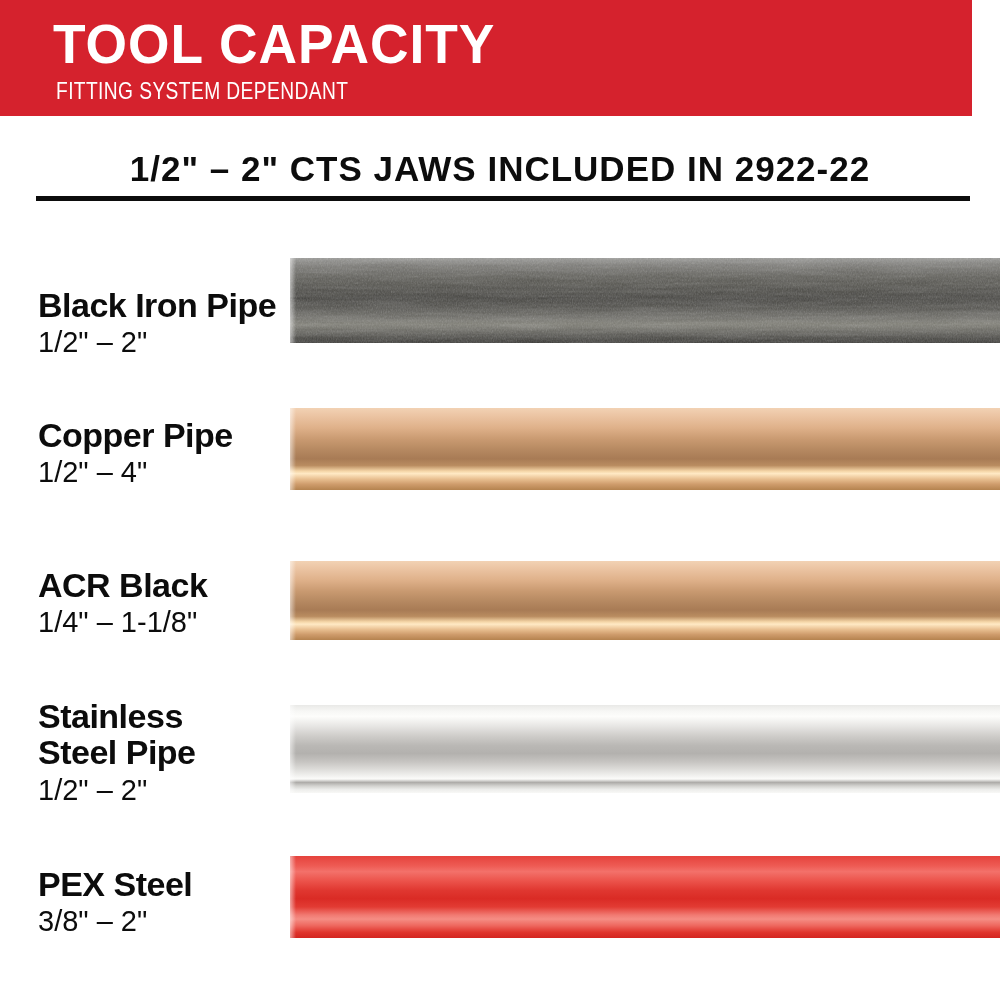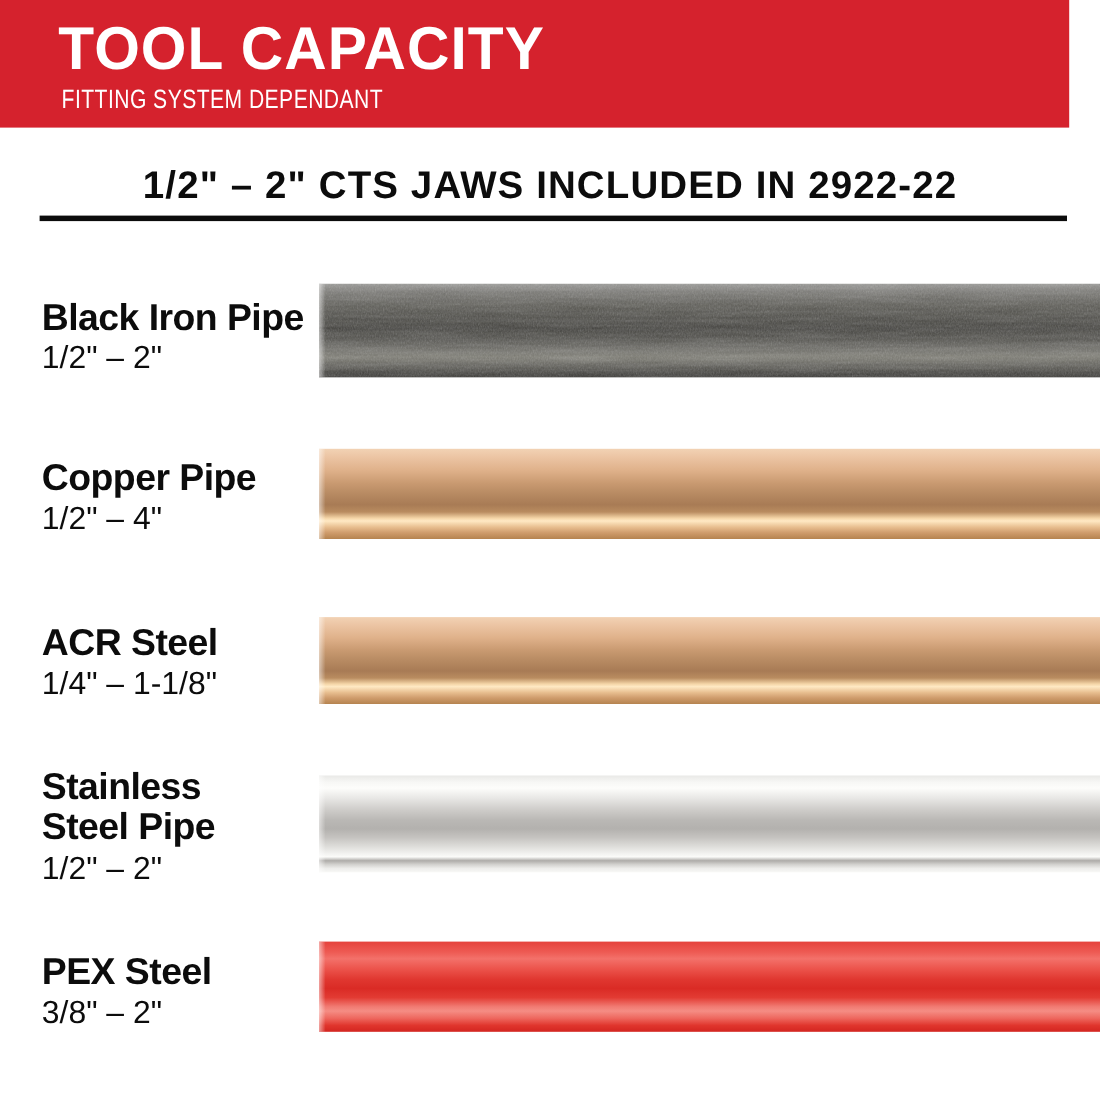--- a/index.html
+++ b/index.html
@@ -51,21 +51,21 @@
   }
   .pipe-name {
     font-size: 34px; font-weight: bold;
     line-height: 1.07; letter-spacing: -0.5px;
   }
   .label-4 .pipe-name { max-width: 205px; }
   .pipe-range {
     font-size: 29px; font-weight: normal;
     line-height: 1.1; margin-top: 4px; letter-spacing: 0;
   }
-  .label-1 { top: 307px; }
+  .label-1 { top: 323px; }
   .label-2 { top: 453px; }
   .label-3 { top: 603px; }
   .label-4 { top: 752px; }
   .label-5 { top: 902px; }
 
   .pipe {
     position: absolute; left: 290px; width: 710px;
   }
   .pipe::after { 
     content: ""; position: absolute; left: 0; top: 0; bottom: 0; width: 6px;
@@ -131,21 +131,21 @@
   </svg>
 </div>
 
 <div class="pipe-label label-2">
   <div class="pipe-name">Copper Pipe</div>
   <div class="pipe-range">1/2" – 4"</div>
 </div>
 <div class="pipe pipe-2 pipe-copper"></div>
 
 <div class="pipe-label label-3">
-  <div class="pipe-name">ACR Steel</div>
+  <div class="pipe-name">ACR Black</div>
   <div class="pipe-range">1/4" – 1-1/8"</div>
 </div>
 <div class="pipe pipe-3 pipe-copper"></div>
 
 <div class="pipe-label label-4">
   <div class="pipe-name">Stainless Steel Pipe</div>
   <div class="pipe-range">1/2" – 2"</div>
 </div>
 <div class="pipe pipe-4"></div>
 

